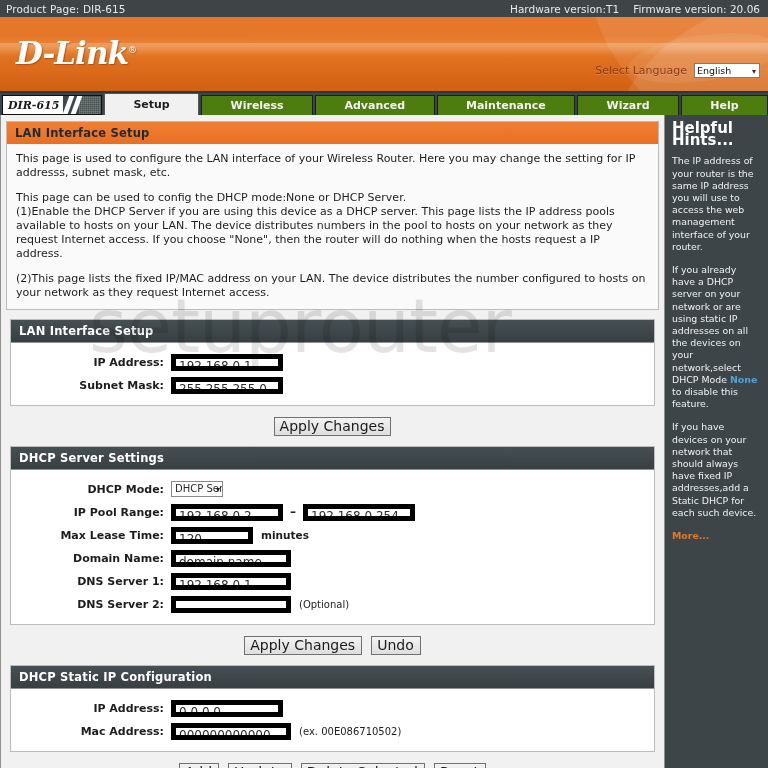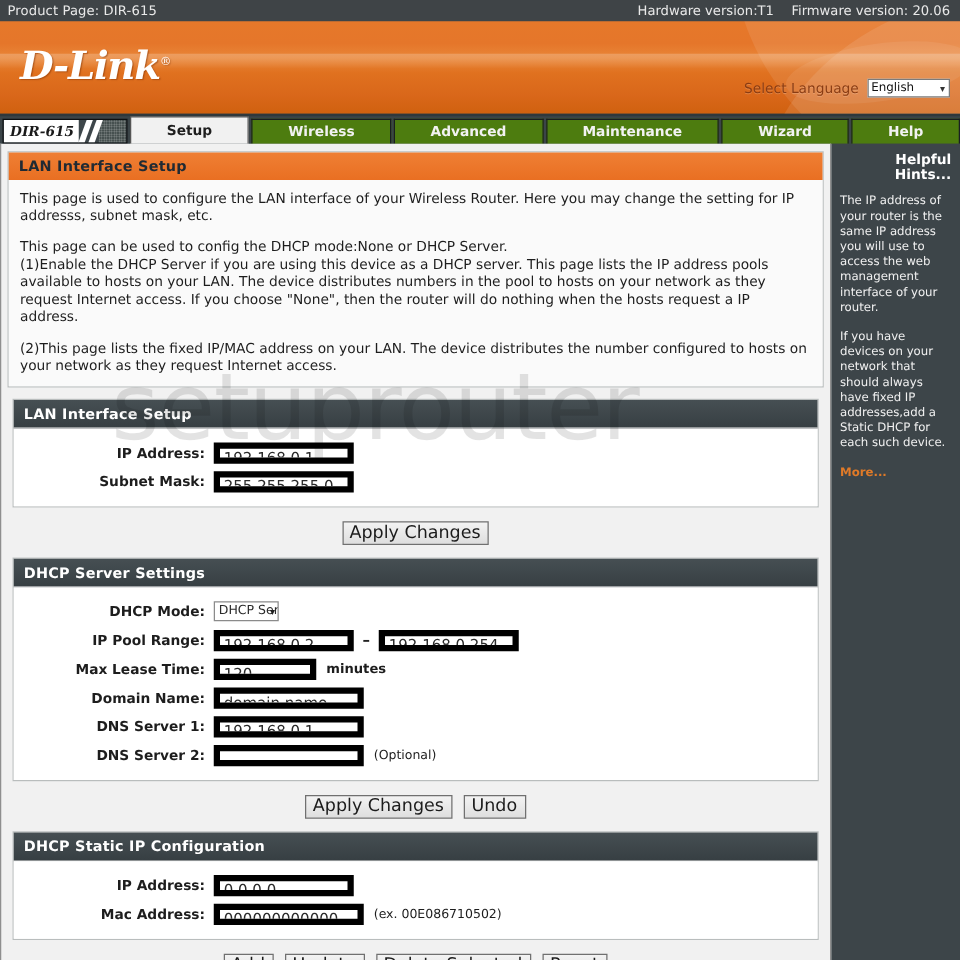--- a/index.html
+++ b/index.html
@@ -365,24 +365,23 @@
     width: 103px;
     flex: 0 0 103px;
     background: #3d4549;
     color: #f0f0f0;
     padding: 7px 7px 0 7px;
     font-size: 9.4px;
     line-height: 12.2px;
   }
   .hints h4 {
     margin: 0 0 9px 0;
-    font-size: 11px;
+    font-size: 15px;
     font-weight: bold;
     color: #ffffff;
-    text-align: right;
   }
   .hints p { margin: 0 0 11px 0; }
   .hints .accent { color: #4fa3d8; font-weight: bold; }
   .hints .more { color: #e07a28; font-weight: bold; }
 </style>
 </head>
 <body>
 
 <div class="topbar">
   <span class="product">Product Page: DIR-615</span>
@@ -522,17 +521,18 @@
       <div class="btn">Update</div>
       <div class="btn">Delete Selected</div>
       <div class="btn">Reset</div>
     </div>
 
   </div>
 
   <div class="hints">
     <h4>Helpful Hints...</h4>
     <p>The IP address of your router is the same IP address you will use to access the web management interface of your router.</p>
+    <p><span>If you already have a DHCP server on your network or are using static IP addresses on all the devices on your network,select DHCP Mode </span><span class="accent">None</span><span> to disable this feature.</span></p>
     <p>If you have devices on your network that should always have fixed IP addresses,add a Static DHCP for each such device.</p>
     <p class="more">More...</p>
   </div>
 
 </div>
 
 </body></html>

